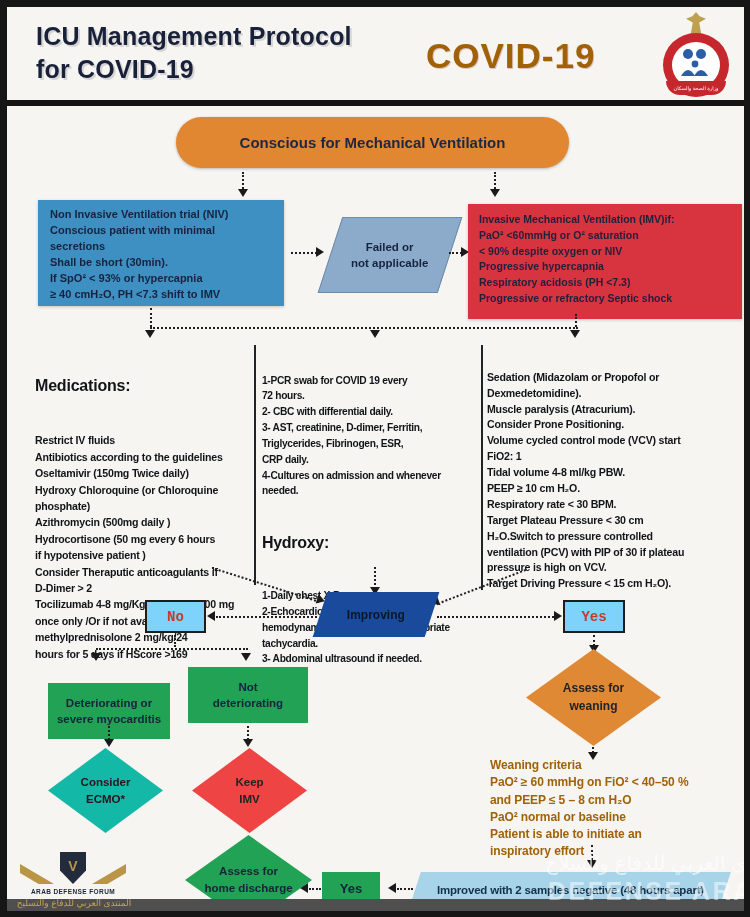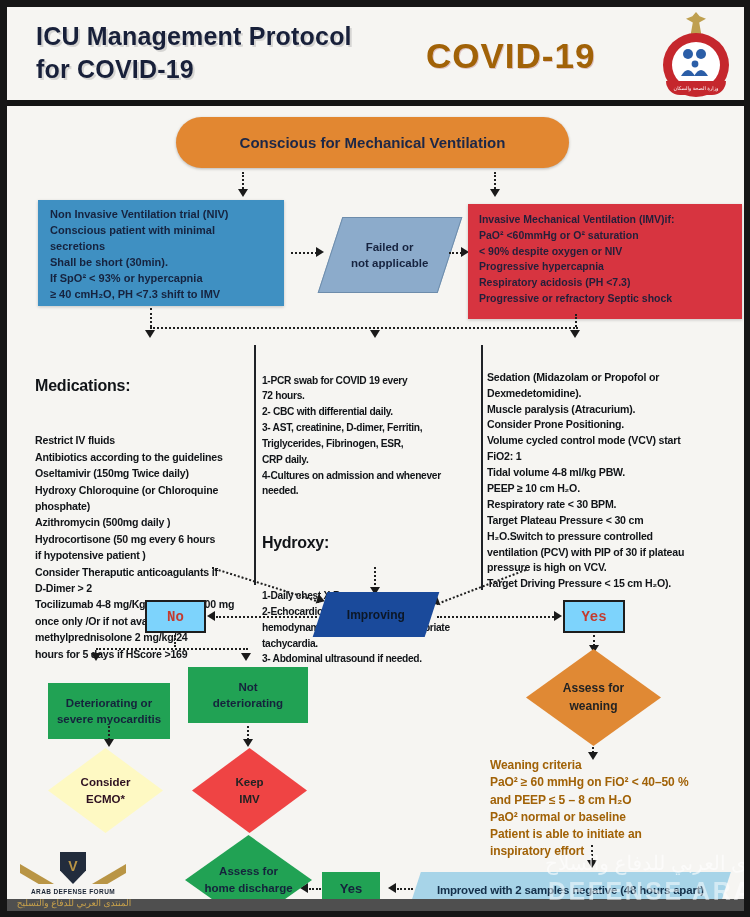--- a/index.html
+++ b/index.html
@@ -25,21 +25,21 @@
   .c1{font-size:10.6px;letter-spacing:-.2px;line-height:1.55;}
   .c2{font-size:10.2px;letter-spacing:-.3px;line-height:1.55;}
   .c3{font-size:10.6px;letter-spacing:-.2px;line-height:1.5;}
   .vline{border-left:2px solid #1f2227;}
   .ynbox{background:#7dd3fc;border:2px solid #1d1d1d;display:flex;align-items:center;justify-content:center;
          font-size:14px;font-weight:bold;color:#c43b2e;font-family:Liberation Mono, monospace;}
   .greenbox{background:#21a254;display:flex;align-items:center;justify-content:center;font-size:11.5px;
             font-weight:bold;color:#15233c;text-align:center;white-space:pre;line-height:1.4;}
   .diamond{clip-path:polygon(50% 0,100% 50%,50% 100%,0 50%);display:flex;align-items:center;justify-content:center;
            font-weight:bold;text-align:center;white-space:pre;line-height:1.45;}
-  .d-red{background:#fef9c3;color:#2d1020;font-size:11.5px;}
+  .d-red{background:#14b8a6;color:#2d1020;font-size:11.5px;}
   .d-org{background:#ef4444;color:#232323;font-size:11.5px;}
   .d-org2{background:#e08934;color:#232323;font-size:12px;}
   .d-grn{background:#21a254;color:#15233c;font-size:11.5px;}
   .criteria{font-size:12px;font-weight:bold;color:#a16207;line-height:1.44;white-space:pre;letter-spacing:-.1px;}
   .dh{position:absolute;height:0;border-top:2.4px dotted #1f1f1f;}
   .dv{position:absolute;width:0;border-left:2.4px dotted #1f1f1f;}
   .ad{position:absolute;width:0;height:0;border-left:5px solid transparent;border-right:5px solid transparent;border-top:8px solid #1a1a1a;}
   .ar{position:absolute;width:0;height:0;border-top:5px solid transparent;border-bottom:5px solid transparent;border-left:8px solid #1a1a1a;}
   .al{position:absolute;width:0;height:0;border-top:5px solid transparent;border-bottom:5px solid transparent;border-right:8px solid #1a1a1a;}
   .r18{transform:rotate(17.5deg);transform-origin:0 50%;}

